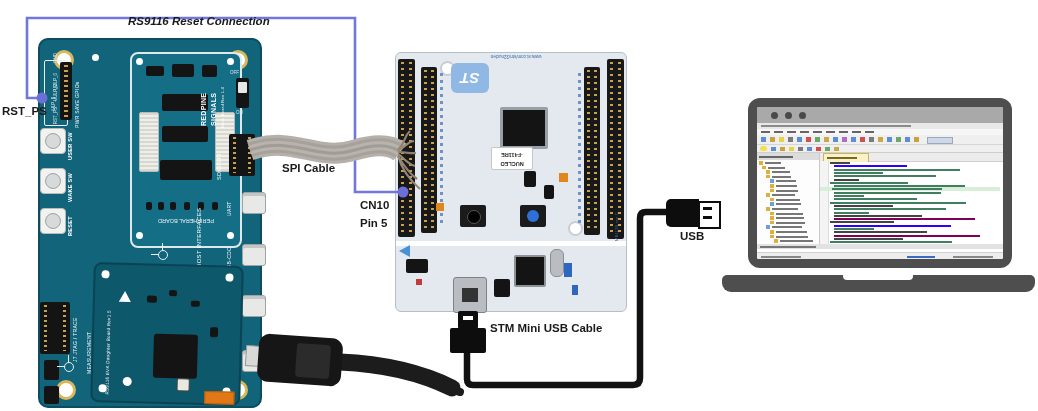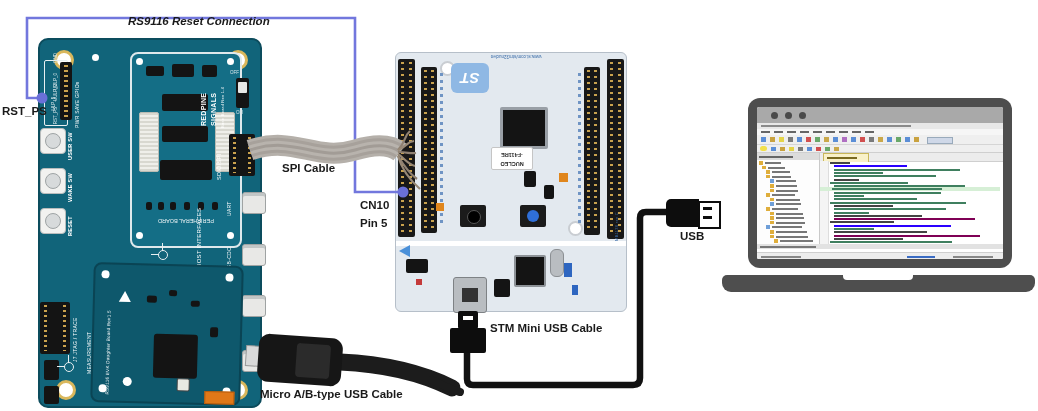--- a/index.html
+++ b/index.html
@@ -417,15 +417,14 @@
   <div class="miniplug-dash"></div>
   <div class="miniplug-body"></div>
 
   <div class="ann" style="left:128px;top:15px;font-style:italic;">RS9116 Reset Connection</div>
   <div class="ann" style="left:2px;top:105px;">RST_PS</div>
   <div class="ann" style="left:282px;top:162px;">SPI Cable</div>
   <div class="ann" style="left:360px;top:199px;">CN10</div>
   <div class="ann" style="left:360px;top:217px;">Pin 5</div>
   <div class="ann" style="left:680px;top:230px;">USB</div>
   <div class="ann" style="left:490px;top:322px;">STM Mini USB Cable</div>
-  <div class="ann" style="left:260px;top:388px;">Micro A/B-type USB Cable</div>
 
 </div>
 
 </body></html>

